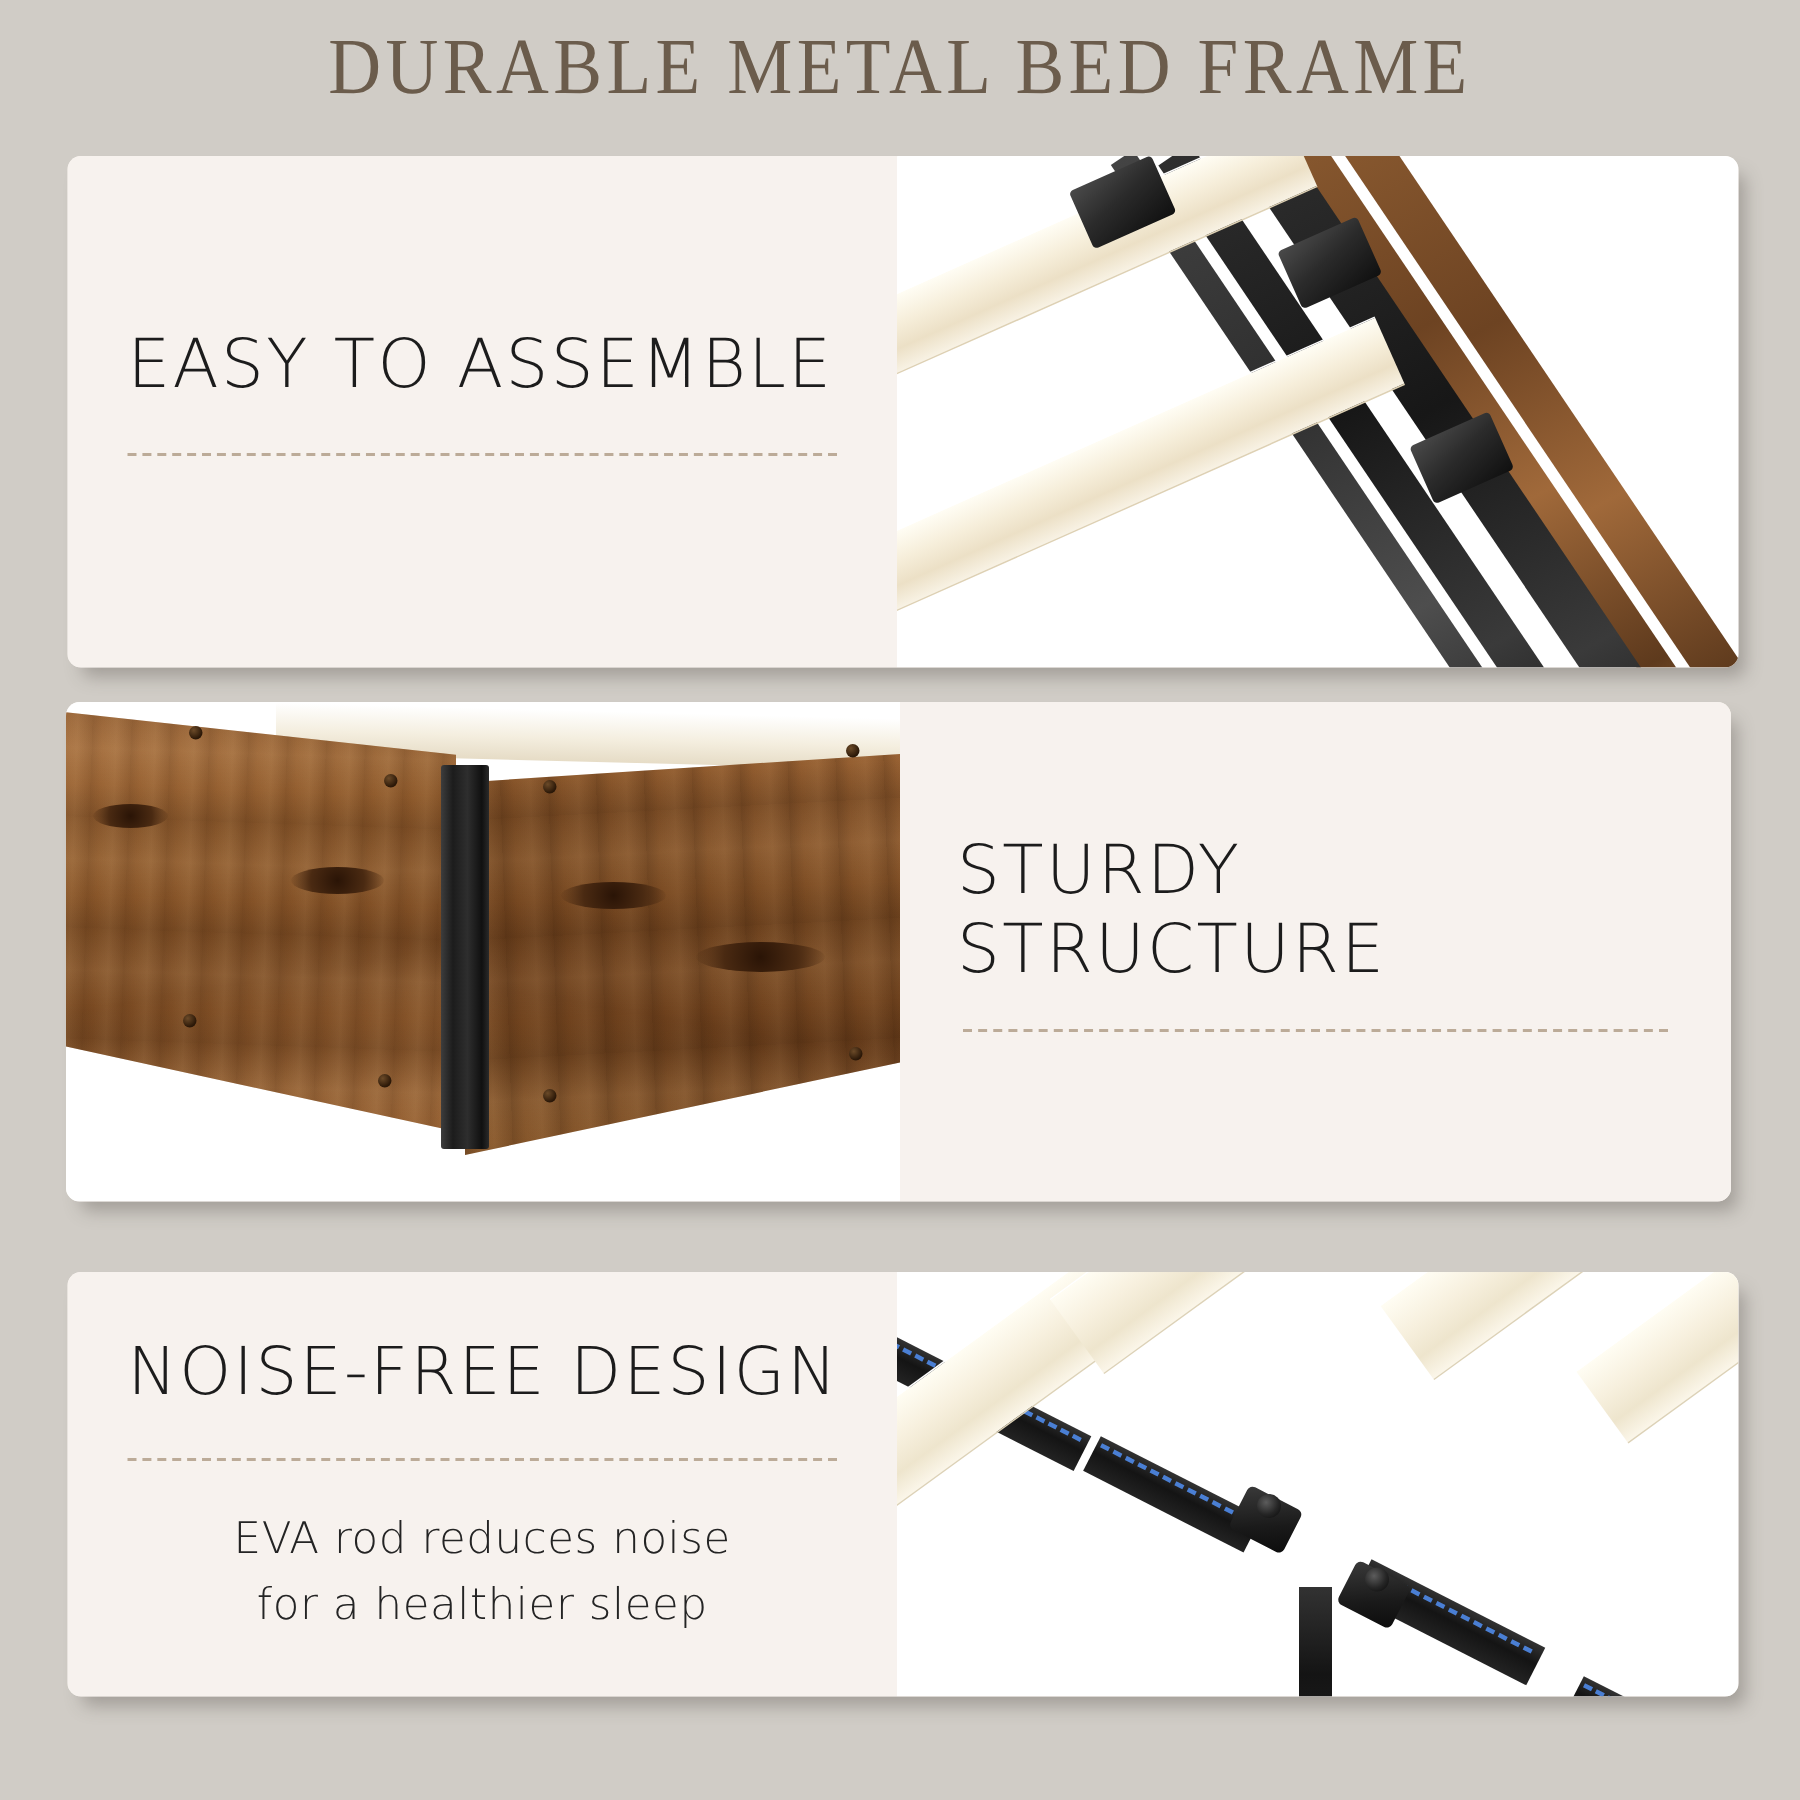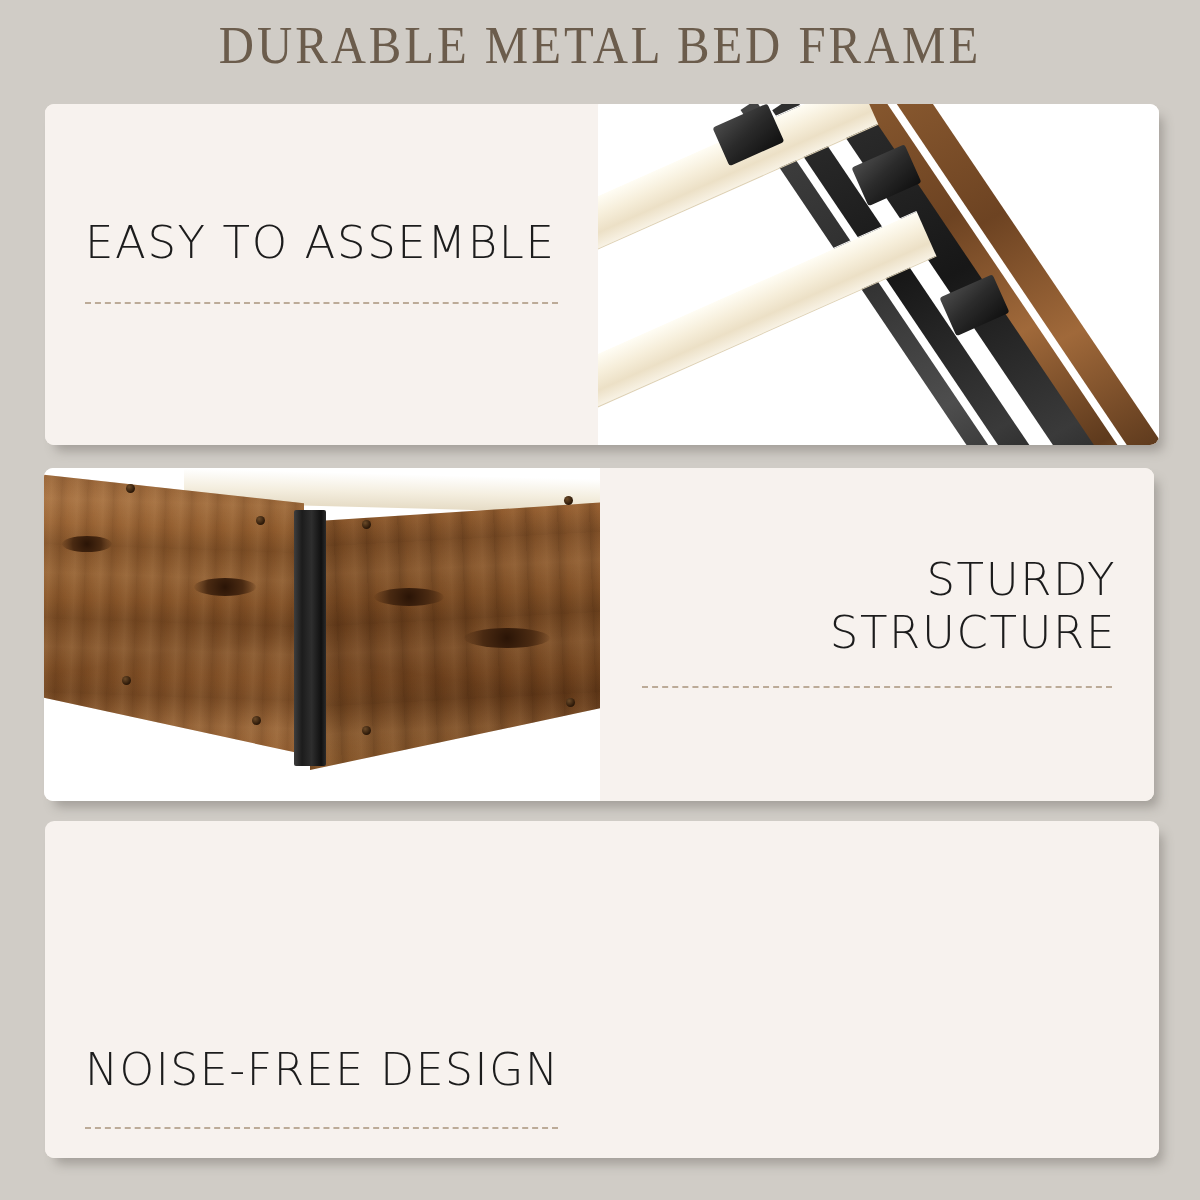--- a/index.html
+++ b/index.html
@@ -40,21 +40,21 @@
     position: absolute;
     display: flex;
     border-radius: 9px;
     overflow: hidden;
     background: #f7f2ee;
     box-shadow: 7px 9px 11px -3px rgba(90,85,80,0.38);
   }
 
   .card-1 { left: 45px;  top: 104px;  width: 1114px; height: 341px; }
   .card-2 { left: 44px;  top: 468px;  width: 1110px; height: 333px; }
-  .card-3 { left: 45px;  top: 821px;  width: 1114px; height: 337px; align-items: flex-end; }
+  .card-3 { left: 45px;  top: 848px;  width: 1114px; height: 283px; }
 
   .card.reverse { flex-direction: row-reverse; }
 
   
   .text-panel {
     flex: 0 0 553px;
     background: #f7f2ee;
     padding: 0 38px;
     display: flex;
     flex-direction: column;
@@ -66,21 +66,21 @@
   .headline {
     font-family: "DejaVu Sans", sans-serif;
     font-weight: 300;
     font-size: 45px;
     line-height: 53px;
     letter-spacing: 1.6px;
     color: #1c1c1c;
     white-space: pre-line;
   }
   .card-1 .headline { font-size: 45px; padding-left: 2px; }
-  .card-2 .headline { font-size: 45px; text-align: right; }
+  .card-2 .headline { font-size: 45px; text-align: left; }
   .card-3 .headline { font-size: 44px; padding-left: 2px; }
 
   .divider {
     height: 0;
     border-top: 2px dashed #b9a894;
     margin: 33px 2px 30px 2px;
     opacity: 0.95;
   }
   .card-2 .divider { margin: 27px 4px 28px 4px; }
   .card-3 .divider { margin: 31px 2px 29px 2px; }
@@ -262,20 +262,22 @@
     <div class="screw" style="left:520px; top:28px;"></div>
     <div class="screw" style="left:522px; top:230px;"></div>
   </div>
 </div>
 
 <div class="card card-3">
 
   <div class="text-panel">
     <div class="headline">NOISE-FREE DESIGN</div>
     <div class="divider"></div>
+    <div class="body-text">EVA rod reduces noise
+for a healthier sleep</div>
   </div>
 
   <div class="photo p3">
 
     <div class="bar3" style="left:-10px; top:40px; width:150px; height:26px; transform:rotate(27deg);"></div>
     <div class="eva" style="left:-4px; top:46px; width:142px; transform:rotate(27deg);"></div>
 
     <div class="bar3" style="left:130px; top:108px; width:120px; height:26px; transform:rotate(27deg);"></div>
     <div class="eva" style="left:136px; top:114px; width:108px; transform:rotate(27deg);"></div>
 

